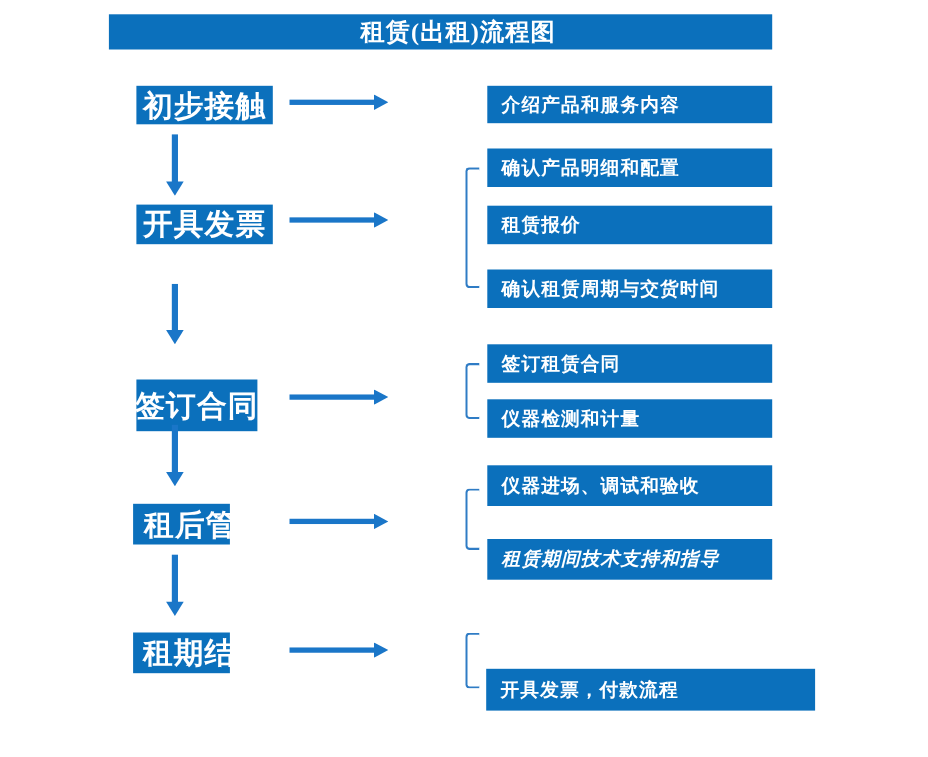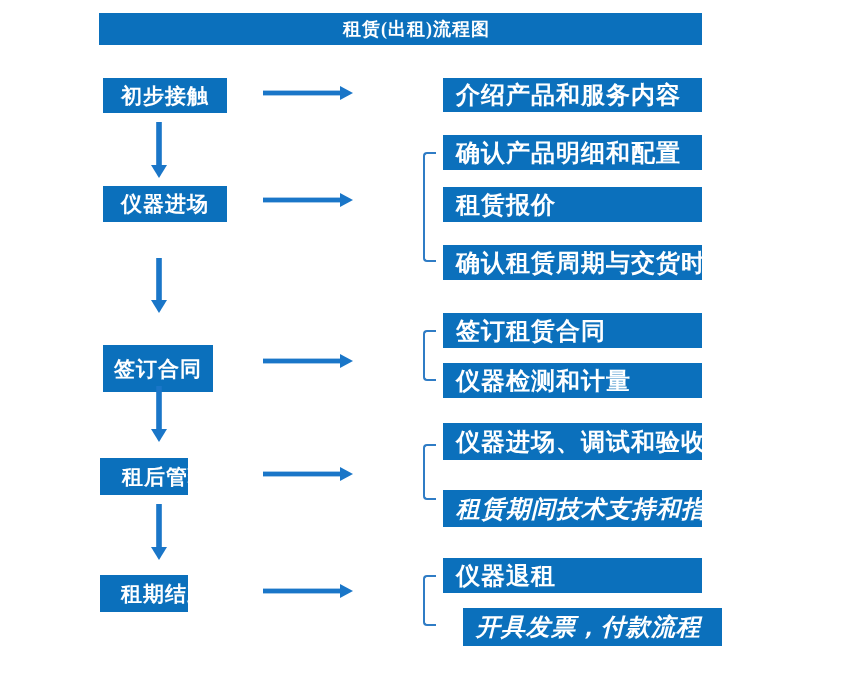--- a/index.html
+++ b/index.html
@@ -13,57 +13,56 @@
   .canvas{
     position:relative;width:844px;height:688px;background:var(--background);
     font-family:"Liberation Serif","DejaVu Serif",serif;
     overflow:hidden;
   }
   .blue-box{
     position:absolute;background:var(--box-blue);color:var(--text);
     font-weight:bold;display:flex;align-items:center;box-sizing:border-box;
     white-space:nowrap;
   }
-  .title-bar{font-size:18px;justify-content:center;letter-spacing:1px;padding-left:32px;}
-  .step{font-size:21px;justify-content:center;letter-spacing:1px;}
-  .detail{font-size:24px;justify-content:flex-start;padding-left:13px;letter-spacing:1px;}
+  .title-bar{font-size:22px;justify-content:center;letter-spacing:1px;padding-left:32px;}
+  .step{font-size:27px;justify-content:center;letter-spacing:1px;margin-left:21px;}
+  .detail{font-size:17px;justify-content:flex-start;padding-left:13px;letter-spacing:1px;}
   .arrow{position:absolute;display:block;}
   .bracket{
     position:absolute;width:13px;box-sizing:border-box;
     border:2px solid var(--bracket-blue);border-right:none;
     border-radius:4px 0 0 4px;
   }
 </style>
 </head>
 <body>
 
 <div class="canvas">
 
   <div class="blue-box title-bar" style="left:99px;top:13px;width:603px;height:32px;">租赁(出租)流程图</div>
 
   <div class="blue-box step" style="left:103px;top:78px;width:124px;height:35px;">初步接触</div>
-  <div class="blue-box step" style="left:103px;top:186px;width:124px;height:36px;">仪器进场</div>
+  <div class="blue-box step" style="left:103px;top:186px;width:124px;height:36px;">开具发票</div>
   <div class="blue-box step" style="left:103px;top:345px;width:110px;height:47px;">签订合同</div>
   <div class="blue-box step" style="left:100px;top:458px;width:88px;height:37px;padding-left:44px;">租后管理</div>
   <div class="blue-box step" style="left:100px;top:575px;width:88px;height:37px;padding-left:42px;">租期结束</div>
 
   <div class="blue-box detail" style="left:443px;top:78px;width:259px;height:34px;">介绍产品和服务内容</div>
 
   <div class="blue-box detail" style="left:443px;top:135px;width:259px;height:35px;">确认产品明细和配置</div>
   <div class="blue-box detail" style="left:443px;top:187px;width:259px;height:35px;text-align:center;">租赁报价</div>
   <div class="blue-box detail" style="left:443px;top:245px;width:259px;height:35px;">确认租赁周期与交货时间</div>
 
   <div class="blue-box detail" style="left:443px;top:313px;width:259px;height:35px;">签订租赁合同</div>
   <div class="blue-box detail" style="left:443px;top:363px;width:259px;height:35px;">仪器检测和计量</div>
 
   <div class="blue-box detail" style="left:443px;top:423px;width:259px;height:37px;">仪器进场、调试和验收</div>
   <div class="blue-box detail" style="left:443px;top:490px;width:259px;height:37px;font-style:italic;">租赁期间技术支持和指导</div>
 
-  <div class="blue-box detail" style="left:443px;top:558px;width:259px;height:35px;">仪器退租</div>
-  <div class="blue-box detail" style="left:463px;top:608px;width:259px;height:38px;font-style:italic;">开具发票，付款流程</div>
+  <div class="blue-box detail" style="left:442px;top:608px;width:299px;height:38px;">开具发票，付款流程</div>
 
   <svg class="arrow" style="left:263px;top:86px;" width="90" height="14" viewBox="0 0 90 14">
     <rect x="0" y="4.6" width="79" height="4.8" fill="var(--arrow-blue)"></rect>
     <polygon points="77,0 90,7 77,14" fill="var(--arrow-blue)"></polygon>
   </svg>
   <svg class="arrow" style="left:263px;top:193px;" width="90" height="14" viewBox="0 0 90 14">
     <rect x="0" y="4.6" width="79" height="4.8" fill="var(--arrow-blue)"></rect>
     <polygon points="77,0 90,7 77,14" fill="var(--arrow-blue)"></polygon>
   </svg>
   <svg class="arrow" style="left:263px;top:354px;" width="90" height="14" viewBox="0 0 90 14">

